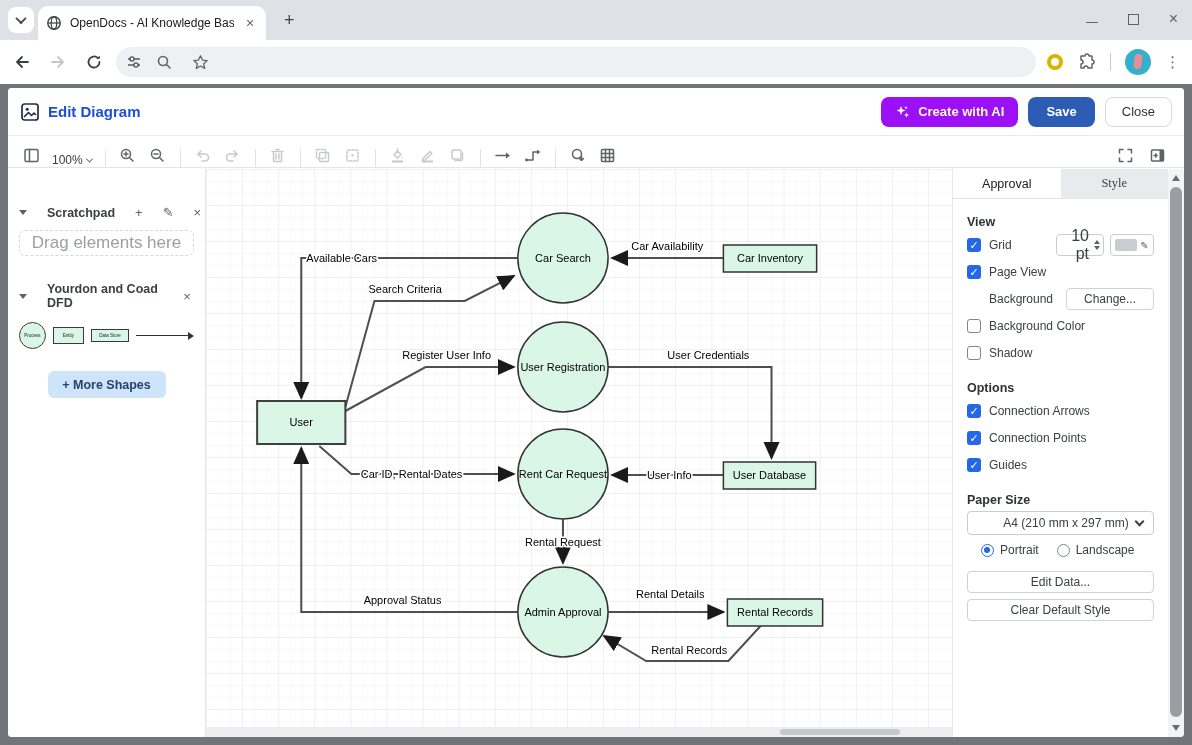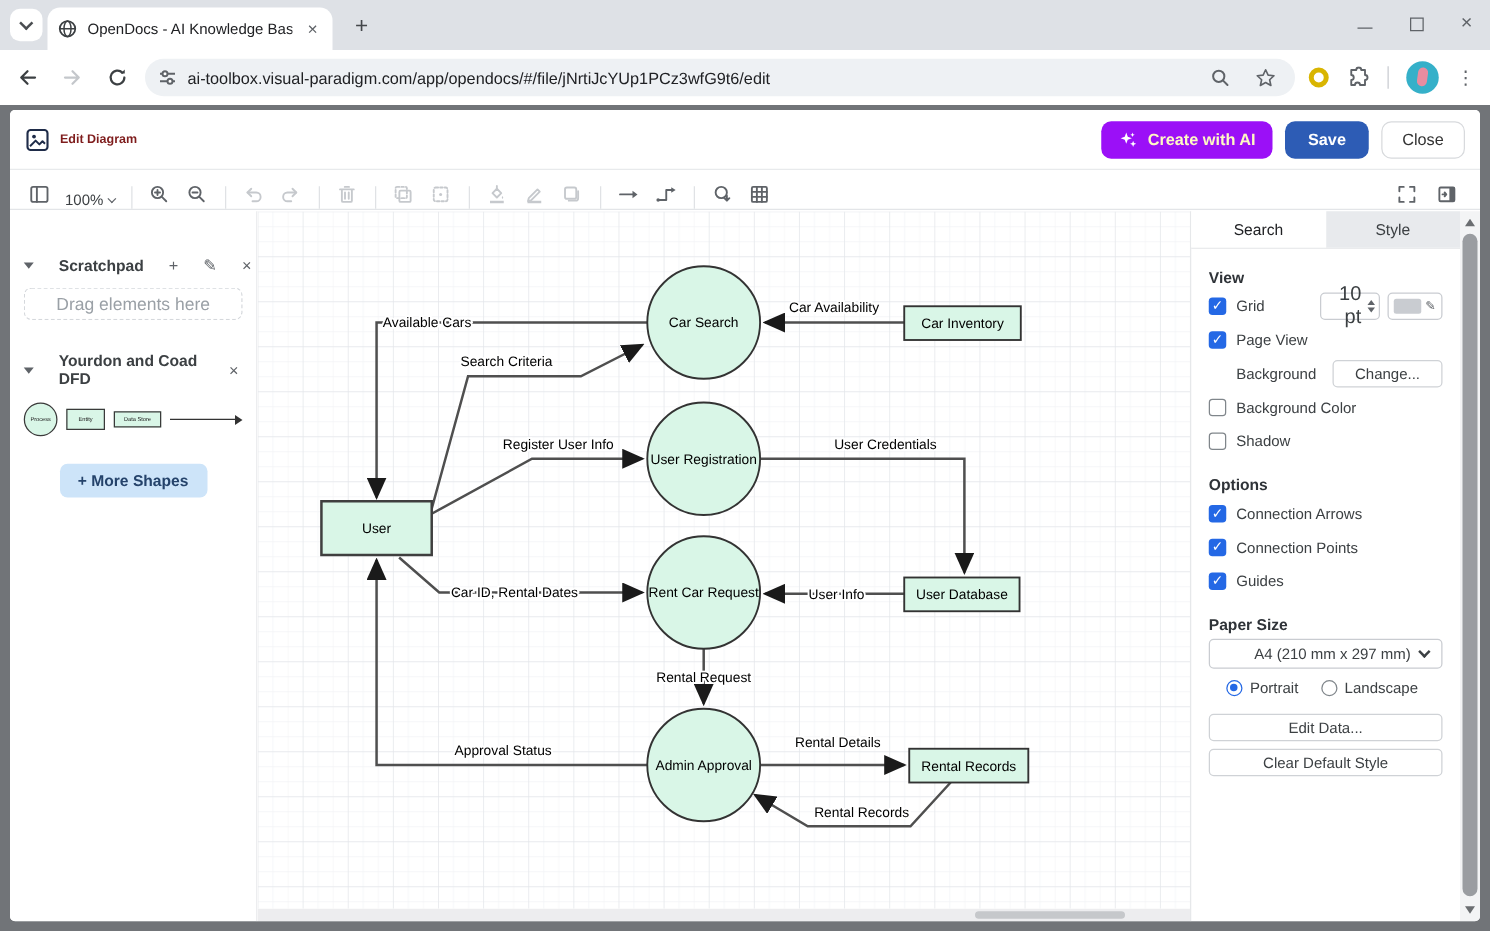--- a/index.html
+++ b/index.html
@@ -28,21 +28,21 @@
   .divider-v { width:1px; height:18px; background:#c9ccd1; }
   .avatar { width:26px; height:26px; border-radius:50%; background:#35b0c9; position:relative; overflow:hidden; }
   .avatar::after { content:""; position:absolute; left:9px; top:5px; width:8px; height:15px; border-radius:4px; background:#e88ca0; transform:rotate(8deg); }
   .kebab { color:#5f6368; font-size:15px; letter-spacing:0; }
 
   
   .app { position:absolute; left:8px; top:88px; width:1176px; height:649px; background:#fff; border-radius:4px; overflow:hidden; }
   .page-artifact { position:absolute; left:1085px; top:88px; width:76px; height:8px; background:#5fae5f; }
 
   .app-header { height:47px; display:flex; align-items:center; padding:0 12px; background:#fff; }
-  .app-title { font-size:10px; font-weight:bold; color:#7f1d1d; margin-left:8px;text-align:right; }
+  .app-title { font-size:15px; font-weight:bold; color:#1d4ed8; margin-left:8px;text-align:right; }
   .header-actions { margin-left:auto; display:flex; gap:10px; align-items:center; }
   .btn { border-radius:8px; font-size:13px; height:30px; display:flex; align-items:center; justify-content:center; padding:0 14px; cursor:pointer; }
   .btn-ai { background:#9b10f7; color:#fef9c3; font-weight:bold; gap:7px; }
   .btn-save { background:#2d5cb5; color:#fff; font-weight:bold; padding:0 18px; }
   .btn-close { background:#fff; color:#333; border:1px solid #d8dadd; padding:0 16px; }
 
   .app-toolbar { height:33px; border-top:1px solid #e8eaec; border-bottom:1px solid #e3e5e8; display:flex; align-items:flex-end; padding:0 10px; gap:4px; }
   .tbtn { width:26px; height:24px; display:flex; align-items:center; justify-content:center; border-radius:4px; }
   .tb-sep { width:1px; height:18px; background:#e0e2e5; margin:0 5px; }
   .zoom-dd { font-size:12px; color:#3c4043; display:flex; align-items:center; gap:4px; padding:0 4px; }
@@ -53,41 +53,41 @@
 
   
   .sidebar { width:198px; border-right:1px solid #e6e8ea; padding:10px 11px; background:#fff; }
   .search-box { height:28px; border:1px solid #d5d8dc; border-radius:14px; display:flex; align-items:center; padding:0 12px; }
   .search-box input { border:none; outline:none; width:100%; font-size:12px; color:#202124; font-family:"Liberation Sans", sans-serif; background:transparent; }
   .search-box input::placeholder { color:#9aa0a6; }
   .side-section { margin-top:26px; display:flex; align-items:center; gap:20px; }
   .caret-down { width:0; height:0; border-left:4px solid transparent; border-right:4px solid transparent; border-top:5px solid #5f6368; }
   .side-title { font-size:12.5px; font-weight:bold; color:#3c4043; flex:1; }
   .side-ic { color:#5f6368; font-size:13px; width:14px; text-align:center; }
-  .drag-box { margin-top:10px; height:26px; border:1px dashed #d5d8dc; border-radius:6px; display:flex; align-items:center; justify-content:center; font-size:14px; color:#9aa0a6; }
+  .drag-box { margin-top:10px; height:26px; border:1px dashed #d5d8dc; border-radius:6px; display:flex; align-items:center; justify-content:center; font-size:17px; color:#9aa0a6; }
   .palette-row { margin-top:12px; display:flex; align-items:center; gap:7px; }
   .pal-process { width:27px; height:27px; border-radius:50%; background:#d9f6e7; border:1px solid #3a3a3a; display:flex; align-items:center; justify-content:center; font-size:4.5px; color:#222; }
   .pal-entity { width:31px; height:17px; background:#d9f6e7; border:1px solid #3a3a3a; display:flex; align-items:center; justify-content:center; font-size:4.5px; color:#222; }
   .pal-store { width:38px; height:13px; background:#d9f6e7; border:1px solid #3a3a3a; display:flex; align-items:center; justify-content:center; font-size:4.5px; color:#222; }
   .pal-arrow { flex:1; height:12px; position:relative; }
   .pal-arrow::before { content:""; position:absolute; left:0; right:4px; top:5px; border-top:1px solid #333; }
   .pal-arrow::after { content:""; position:absolute; right:0; top:2px; border-left:6px solid #333; border-top:4px solid transparent; border-bottom:4px solid transparent; }
   .more-shapes { margin:22px auto 0; width:118px; height:27px; background:#cde4f9; border-radius:6px; display:flex; align-items:center; justify-content:center; font-size:12.5px; color:#25436b; font-weight:bold; }
 
   
   .canvas { flex:1; position:relative; background:#fff; overflow:hidden; }
   .hscroll { position:absolute; left:0; right:0; bottom:0; height:10px; background:#ededef; }
   .hscroll-thumb { position:absolute; left:77%; width:16%; top:2px; height:6px; border-radius:3px; background:#c6c8cb; }
 
   
   .rightpanel { width:216px; border-left:1px solid #e6e8ea; background:#fff; font-size:12px; color:#3c4043; }
   .tabbar { display:flex; height:30px; border-bottom:1px solid #e3e5e8; }
   .ptab { flex:1; display:flex; align-items:center; justify-content:center; font-size:12.5px; }
   .ptab.active { background:#fff; color:#202124; }
-  .ptab.inactive { background:#e8eaed; color:#3c4043; }
+  .ptab.inactive { background:#e8eaed; color:#3c4043;font-family:Liberation Serif, serif; }
   .panel-pad { padding:0 14px; }
   .sect-h { font-weight:bold; color:#2f3338; margin:16px 0 4px; font-size:12.5px; }
   .prow { display:flex; align-items:center; min-height:24px; margin:3px 0; gap:8px; }
   .cb { width:14px; height:14px; border-radius:3px; flex:0 0 auto; }
   .cb.on { background:#2468e5; color:#fff; font-size:11px; line-height:14px; text-align:center; }
   .cb.off { background:#fff; border:1.5px solid #80868b; }
   .prow .lbl { flex:1; }
   .indent { margin-left:22px; }
   .numwrap { display:flex; align-items:center; gap:6px; }
   .numbox { width:48px; height:22px; border:1px solid #c9ccd1; border-radius:4px; display:flex; align-items:center; }
@@ -164,21 +164,20 @@
           <path d="M14.8 2.6 v3.2 h-3.2 z" fill="#3c4043"></path>
         </svg>
     </span>
     <div class="omnibox">
       <svg width="16" height="16" viewBox="0 0 16 16">
         <line x1="2" y1="5" x2="14" y2="5" stroke="#5f6368" stroke-width="1.6"></line>
           <circle cx="6" cy="5" r="2" fill="#fff" stroke="#5f6368" stroke-width="1.6"></circle>
         <line x1="2" y1="11" x2="14" y2="11" stroke="#5f6368" stroke-width="1.6"></line>
           <circle cx="10" cy="11" r="2" fill="#fff" stroke="#5f6368" stroke-width="1.6"></circle>
       </svg>
-      <span class="url">ai-toolbox.visual-paradigm.com/app/opendocs/#/file/jNrtiJcYUp1PCz3wfG9t6/edit</span>
       <span class="nav-ic">
         <svg width="16" height="16" viewBox="0 0 16 16">
             <circle cx="7" cy="7" r="4.5" fill="none" stroke="#5f6368" stroke-width="1.6"></circle>
             <line x1="10.5" y1="10.5" x2="14" y2="14" stroke="#5f6368" stroke-width="1.6" stroke-linecap="round"></line>
           </svg>
       </span>
       <span class="nav-ic">
         <svg width="17" height="17" viewBox="0 0 17 17">
             <path d="M8.5 1.8 l2 4.3 4.7.5 -3.5 3.2 1 4.6 -4.2-2.4 -4.2 2.4 1-4.6 -3.5-3.2 4.7-.5 z" fill="none" stroke="#5f6368" stroke-width="1.3" stroke-linejoin="round"></path>
           </svg>
@@ -453,21 +452,21 @@
             </g>
         </svg>
         <div class="hscroll">
           <div class="hscroll-thumb"></div>
         </div>
       </div>
 
       <div class="rightpanel">
         <div class="tabbar">
           <div class="ptab active">
-              <span>Search</span>
+              <span>Approval</span>
             </div>
           <div class="ptab inactive">
               <span>Style</span>
             </div>
         </div>
         <div class="panel-pad">
           <div class="sect-h">View</div>
 
           <div class="prow">
             <span class="cb on">✓</span>

